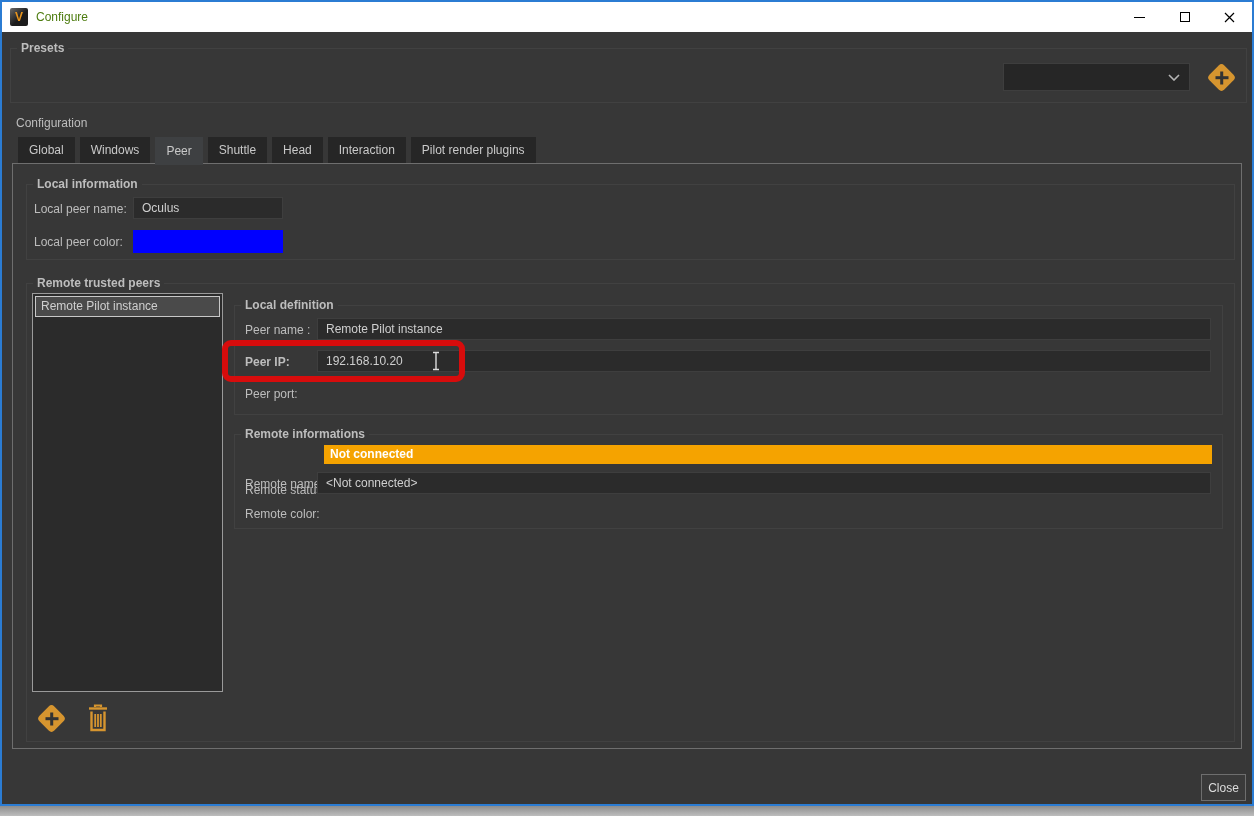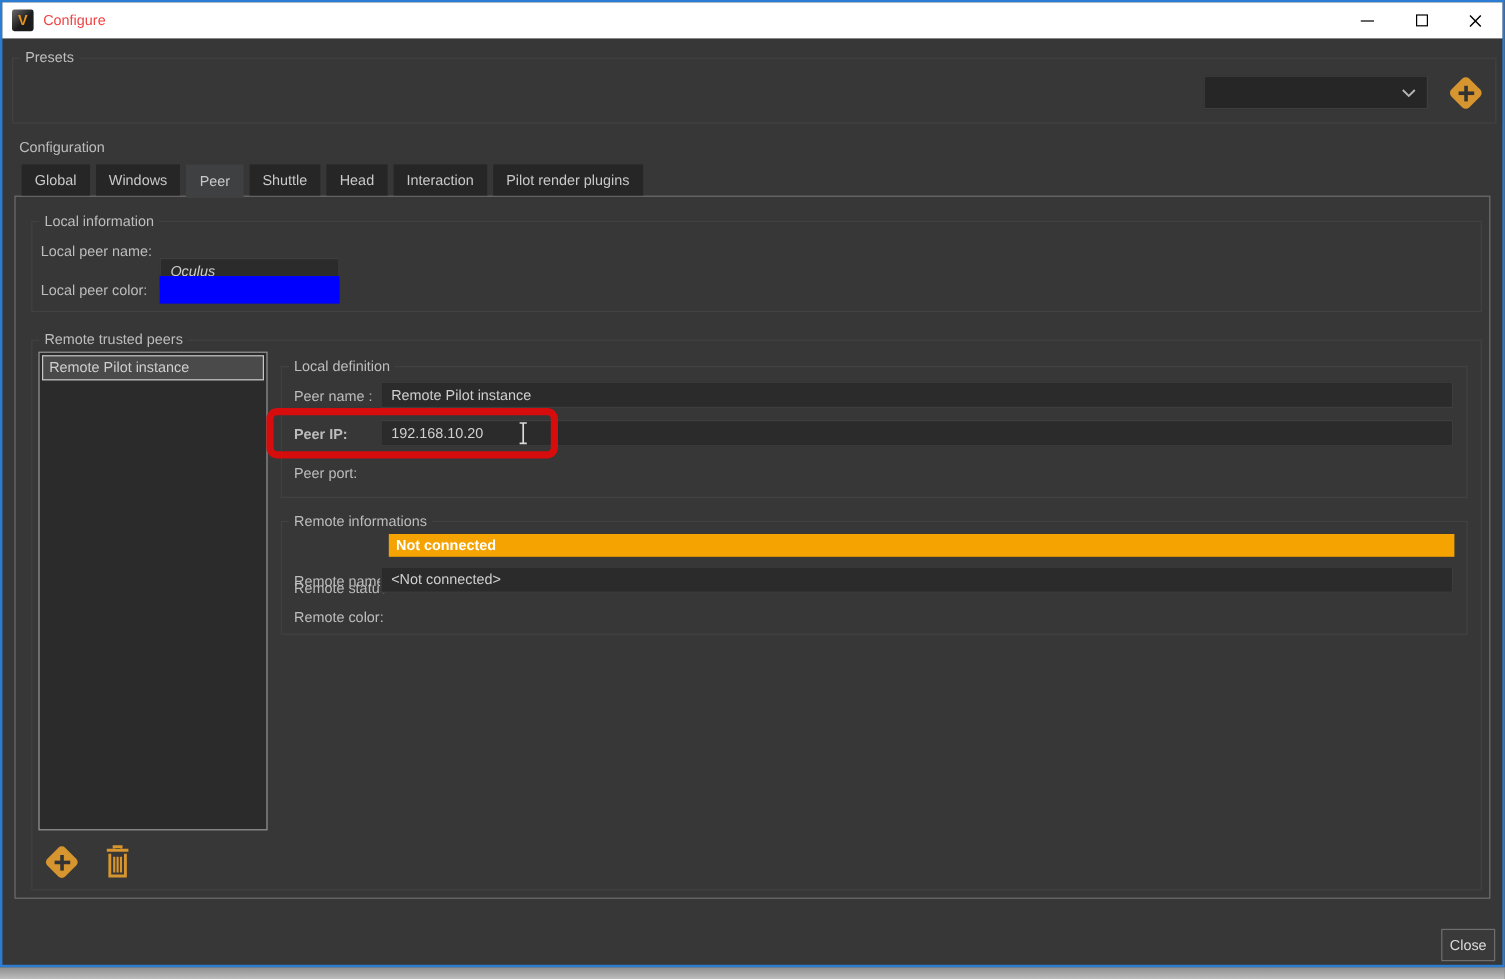--- a/index.html
+++ b/index.html
@@ -13,29 +13,29 @@
 
   
   .window { position:absolute; left:0; top:0; width:1254px; height:806px;
     border:2px solid #2b7cd3; background:#373737; }
 
   
   .titlebar { position:absolute; left:0; top:0; right:0; height:30px; background:#ffffff; display:flex; align-items:center; }
   .app-icon { position:absolute; left:8px; top:6px; width:18px; height:18px;
     background:linear-gradient(135deg,#6a6a6a 0%,#1c1c1c 55%); border-radius:2px;
     color:#e8941c; font-weight:bold; font-size:12px; line-height:18px; text-align:center; }
-  .win-title { position:absolute; left:34px; top:0; height:30px; line-height:30px; color:#ef4444; font-size:12px; }
+  .win-title { position:absolute; left:34px; top:0; height:30px; line-height:30px; color:#4d7c0f; font-size:12px; }
   .win-controls { position:absolute; right:0; top:0; height:30px; display:flex; }
   .win-btn { width:45px; height:30px; display:flex; align-items:center; justify-content:center; background:transparent; border:none; cursor:pointer; }
   .glyph-min { width:11px; height:1px; background:#000; display:block; }
   .glyph-max { width:10px; height:10px; border:1px solid #000; display:block; }
 
   
   .group { position:absolute; border:1px solid #414141; }
-  .group-label { position:absolute; top:-8px; left:6px; background:#373737; padding:0 4px; color:#bdbdbd; font-size:12px; line-height:15px; white-space:nowrap; }
+  .group-label { position:absolute; top:-8px; left:6px; background:#373737; padding:0 4px; color:#bdbdbd; font-size:12px; line-height:15px; white-space:nowrap;font-weight:bold; }
 
   .lbl { position:absolute; color:#bdbdbd; font-size:12px; line-height:14px; white-space:nowrap; }
 
   .tfield { position:absolute; background:#2b2b2b; border:1px solid #3e3e3e; color:#cfcfcf;
     font-family:"Liberation Sans","DejaVu Sans",sans-serif; font-size:12px; padding:0 8px; outline:none; }
 
   
   .dropdown { position:absolute; left:1001px; top:61px; width:187px; height:28px; background:#262626;
     border:1px solid #3e3e3e; display:flex; align-items:center; justify-content:flex-end; padding-right:9px; cursor:pointer; }
 
@@ -131,21 +131,21 @@
       <button class="tab">Interaction</button>
       <button class="tab">Pilot render plugins</button>
     </div>
 
     <div class="tab-panel"></div>
 
     <div class="group" style="left:24px; top:182px; width:1209px; height:76px;">
       <span class="group-label">Local information</span>
     </div>
     <div class="lbl" style="left:32px; top:200px;">Local peer name:</div>
-    <input class="tfield" style="left: 131px; top: 213px; width: 150px; height: 22px; font-style: italic;" value="Oculus">
+    <input class="tfield" style="left: 131px; top: 195px; width: 150px; height: 22px;" value="Oculus">
     <div class="lbl" style="left:32px; top:233px;">Local peer color:</div>
     <div class="swatch" style="background-color: rgb(0, 0, 255);"></div>
 
     <div class="group" style="left:24px; top:281px; width:1209px; height:459px;">
       <span class="group-label">Remote trusted peers</span>
     </div>
 
     <div class="listbox">
       <div class="list-item">Remote Pilot instance</div>
     </div>

